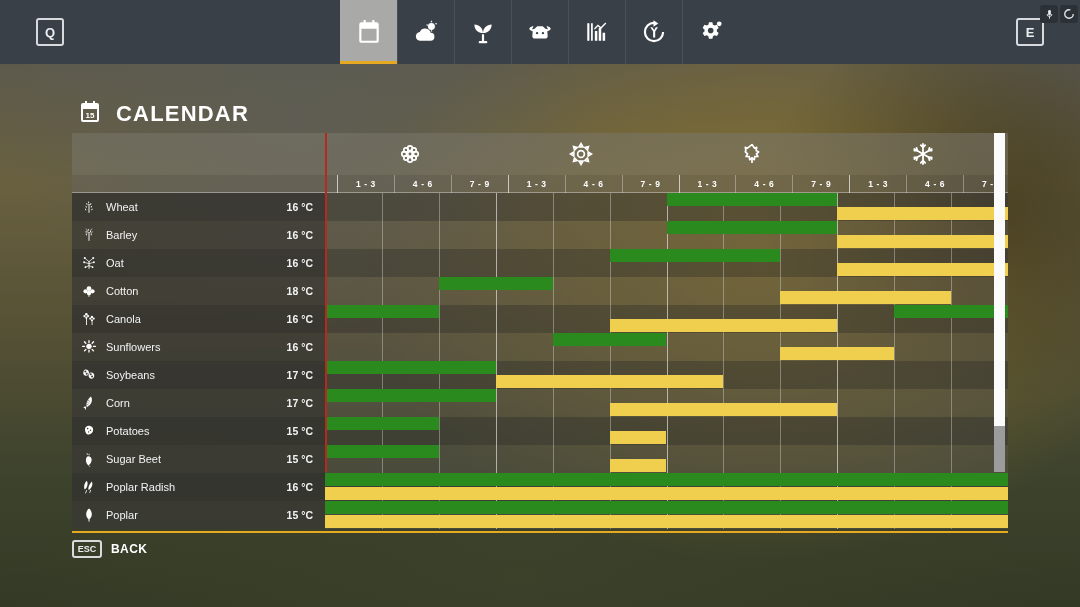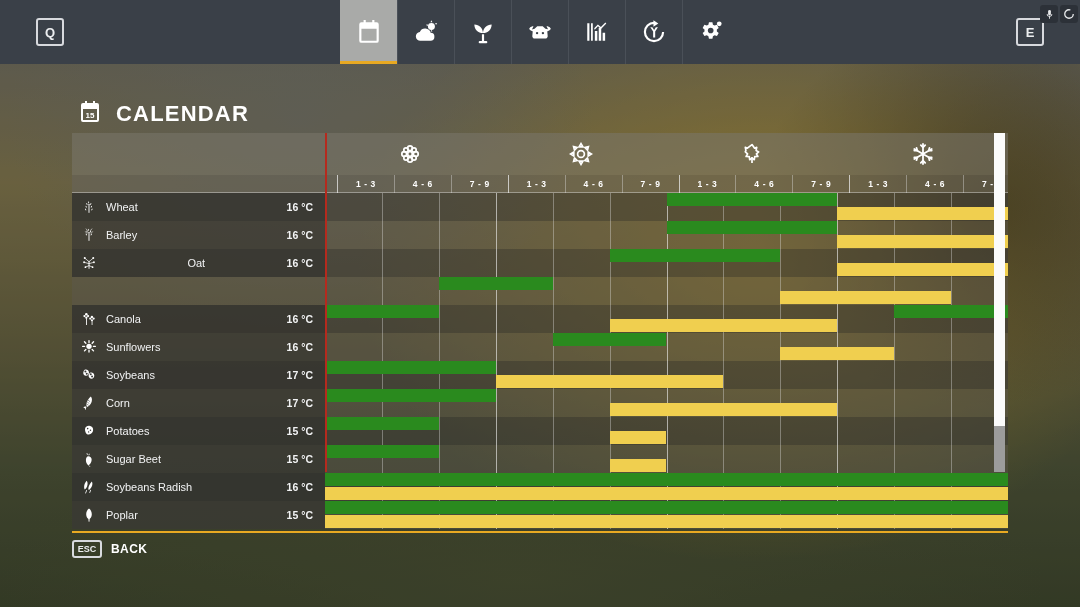--- a/index.html
+++ b/index.html
@@ -362,21 +362,21 @@
           <div class="gline major" style="left: 341.5px;"></div>
           <div class="gline" style="left: 398.417px;"></div>
           <div class="gline" style="left: 455.333px;"></div>
           <div class="gline major" style="left: 512.25px;"></div>
           <div class="gline" style="left: 569.167px;"></div>
           <div class="gline" style="left: 626.083px;"></div>
           <div class="seg plant" style="left: 341.5px; width: 170.75px;"></div>
           <div class="seg harvest" style="left: 512.25px; width: 170.75px;"></div>
         </div>
       </div>
-      <div class="crow odd" style="top: 56px; text-align: center;">
+      <div class="crow odd" style="top: 56px;">
         <div class="labelcell">
           <span class="cropicon">
             <svg width="16" height="16" viewBox="0 0 24 24" fill="#fff">
               <rect x="11.4" y="9" width="1.3" height="12" rx=".6"></rect>
               <g stroke="#fff" stroke-width="1.1" stroke-linecap="round">
                 <path d="M12 10L6 5M12 10l6-5M12 13l-7-2M12 13l7-2M12 16l-5 2M12 16l5 2"></path>
               </g>
               <g>
                 <circle cx="5.6" cy="4.6" r="1.5"></circle>
                 <circle cx="18.4" cy="4.6" r="1.5"></circle>
@@ -400,20 +400,33 @@
           <div class="gline" style="left: 398.417px;"></div>
           <div class="gline" style="left: 455.333px;"></div>
           <div class="gline major" style="left: 512.25px;"></div>
           <div class="gline" style="left: 569.167px;"></div>
           <div class="gline" style="left: 626.083px;"></div>
           <div class="seg plant" style="left: 284.583px; width: 170.75px;"></div>
           <div class="seg harvest" style="left: 512.25px; width: 170.75px;"></div>
         </div>
       </div>
       <div class="crow even" style="top: 84px;">
+        <div class="labelcell">
+          <span class="cropicon">
+            <svg width="16" height="16" viewBox="0 0 24 24" fill="#fff">
+              <circle cx="12" cy="8.5" r="3.6"></circle>
+              <circle cx="6.8" cy="12.4" r="3.2"></circle>
+              <circle cx="17.2" cy="12.4" r="3.2"></circle>
+              <circle cx="12" cy="15" r="3.4"></circle>
+              <rect x="11.3" y="15" width="1.4" height="6" rx=".7"></rect>
+            </svg>
+          </span>
+          <span class="cropname">Cotton</span>
+          <span class="croptemp">18 °C</span>
+        </div>
         <div class="gridzone">
           <div class="gline" style="left: 56.9167px;"></div>
           <div class="gline" style="left: 113.833px;"></div>
           <div class="gline major" style="left: 170.75px;"></div>
           <div class="gline" style="left: 227.667px;"></div>
           <div class="gline" style="left: 284.583px;"></div>
           <div class="gline major" style="left: 341.5px;"></div>
           <div class="gline" style="left: 398.417px;"></div>
           <div class="gline" style="left: 455.333px;"></div>
           <div class="gline major" style="left: 512.25px;"></div>
@@ -612,21 +625,21 @@
       </div>
       <div class="crow odd" style="top: 280px;">
         <div class="labelcell">
           <span class="cropicon">
             <svg width="16" height="16" viewBox="0 0 24 24" fill="#fff">
               <path d="M8.4 2.6c1.6 1.6 2 5 .8 8.2-1 2.6-2.6 4.4-3.8 4.8-1-1.6-1-5.4.2-8.4.7-1.8 1.7-3.4 2.8-4.6z"></path>
               <path d="M16.2 3.6c1.4 2 1.2 5.6-.6 8.6-1.4 2.4-3.2 3.8-4.4 4-.6-1.8.2-5.6 2-8.4 1-1.6 2.1-3.1 3-4.2z"></path>
               <path d="M8 16.4l1.1.5-1.8 4.8-1.1-.5zM14 16l1.1.5-1.6 4.6-1.1-.4z"></path>
             </svg>
           </span>
-          <span class="cropname">Soybeans Radish</span>
+          <span class="cropname">Poplar Radish</span>
           <span class="croptemp">16 °C</span>
         </div>
         <div class="gridzone">
           <div class="gline" style="left: 56.9167px;"></div>
           <div class="gline" style="left: 113.833px;"></div>
           <div class="gline major" style="left: 170.75px;"></div>
           <div class="gline" style="left: 227.667px;"></div>
           <div class="gline" style="left: 284.583px;"></div>
           <div class="gline major" style="left: 341.5px;"></div>
           <div class="gline" style="left: 398.417px;"></div>

